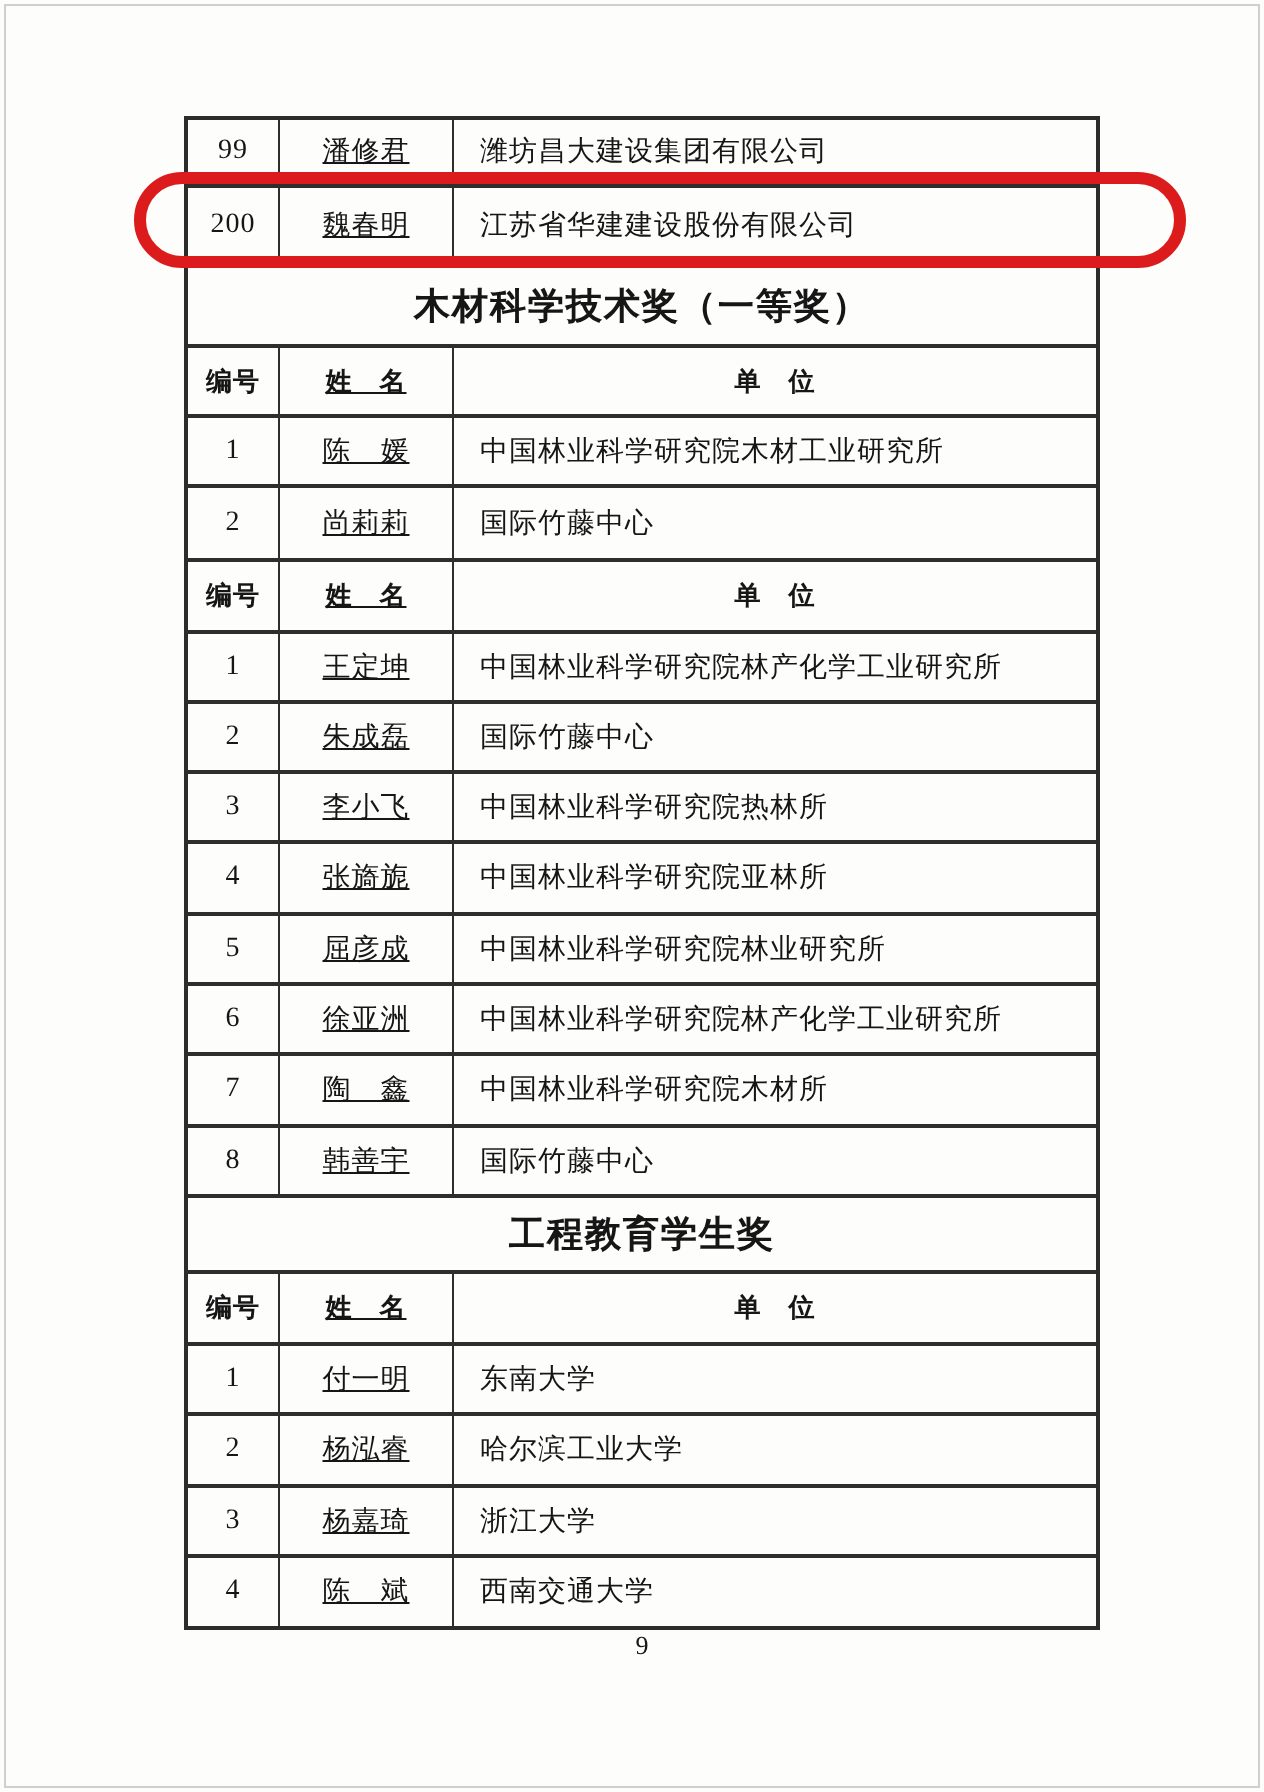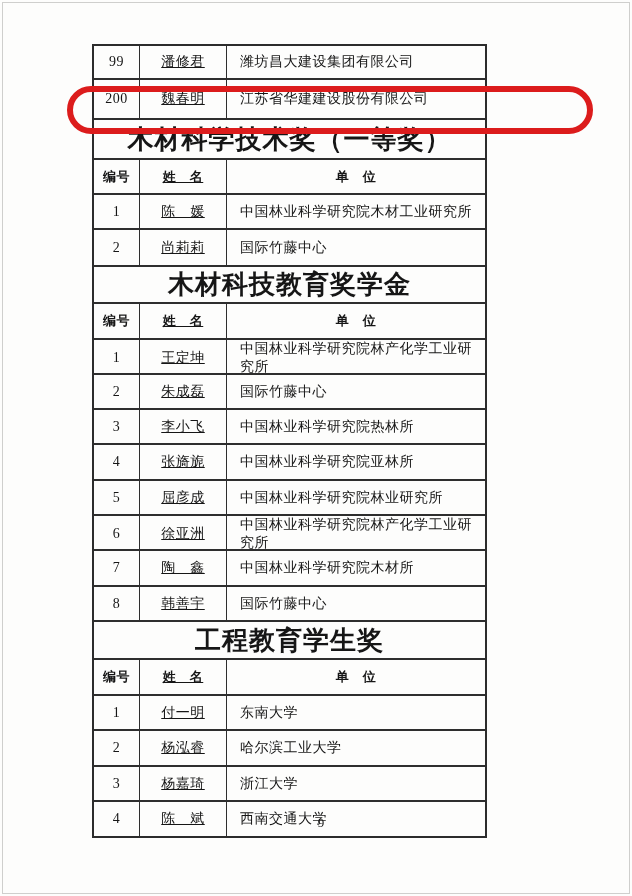--- a/index.html
+++ b/index.html
@@ -11,21 +11,21 @@
     color:#161616;
     overflow:hidden;
   }
   .scan-frame{
     position:absolute;left:2px;top:2px;right:2px;bottom:2px;
     border:1px solid #cfcfcd;
     pointer-events:none;
   }
   .doc-table{
     position:absolute;
-    left:92px;top:44px;width:395px;
+    left:92px;top:58px;width:458px;
     border:2px solid #2c2c2c;
     box-sizing:border-box;
     background:#fdfdfc;
   }
   .t-row{
     display:grid;
     grid-template-columns:46px 87px 1fr;
     border-bottom:2px solid #2e2e2e;
     align-items:center;
   }
@@ -45,21 +45,21 @@
     font-family:"Liberation Sans","DejaVu Sans",sans-serif;
     font-weight:700;
     font-size:13px;
   }
   .hdr .c3{justify-content:center;padding-left:0;}
   .title-row{
     display:flex;align-items:center;justify-content:center;
     border-bottom:2px solid #2e2e2e;
     font-family:"Liberation Sans","DejaVu Sans",sans-serif;
     font-weight:700;
-    font-size:26px;
+    font-size:18px;
     letter-spacing:1px;
   }
   .red-oval{
     position:absolute;
     left:67px;top:86px;width:526px;height:48px;
     border:6px solid #dc1c1c;
     border-radius:27px;
     box-sizing:border-box;
     pointer-events:none;
     z-index:5;
@@ -102,21 +102,20 @@
     <div class="cell c1">1</div>
     <div class="cell c2">陈　媛</div>
     <div class="cell c3">中国林业科学研究院木材工业研究所</div>
   </div>
   <div class="t-row h35">
     <div class="cell c1">2</div>
     <div class="cell c2">尚莉莉</div>
     <div class="cell c3">国际竹藤中心</div>
   </div>
 
-  <div class="title-row h35">木材科技教育奖学金</div>
   <div class="t-row hdr h34">
     <div class="cell c1">编号</div>
     <div class="cell c2">姓　名</div>
     <div class="cell c3">单　位</div>
   </div>
   <div class="t-row h33">
     <div class="cell c1">1</div>
     <div class="cell c2">王定坤</div>
     <div class="cell c3">中国林业科学研究院林产化学工业研究所</div>
   </div>

